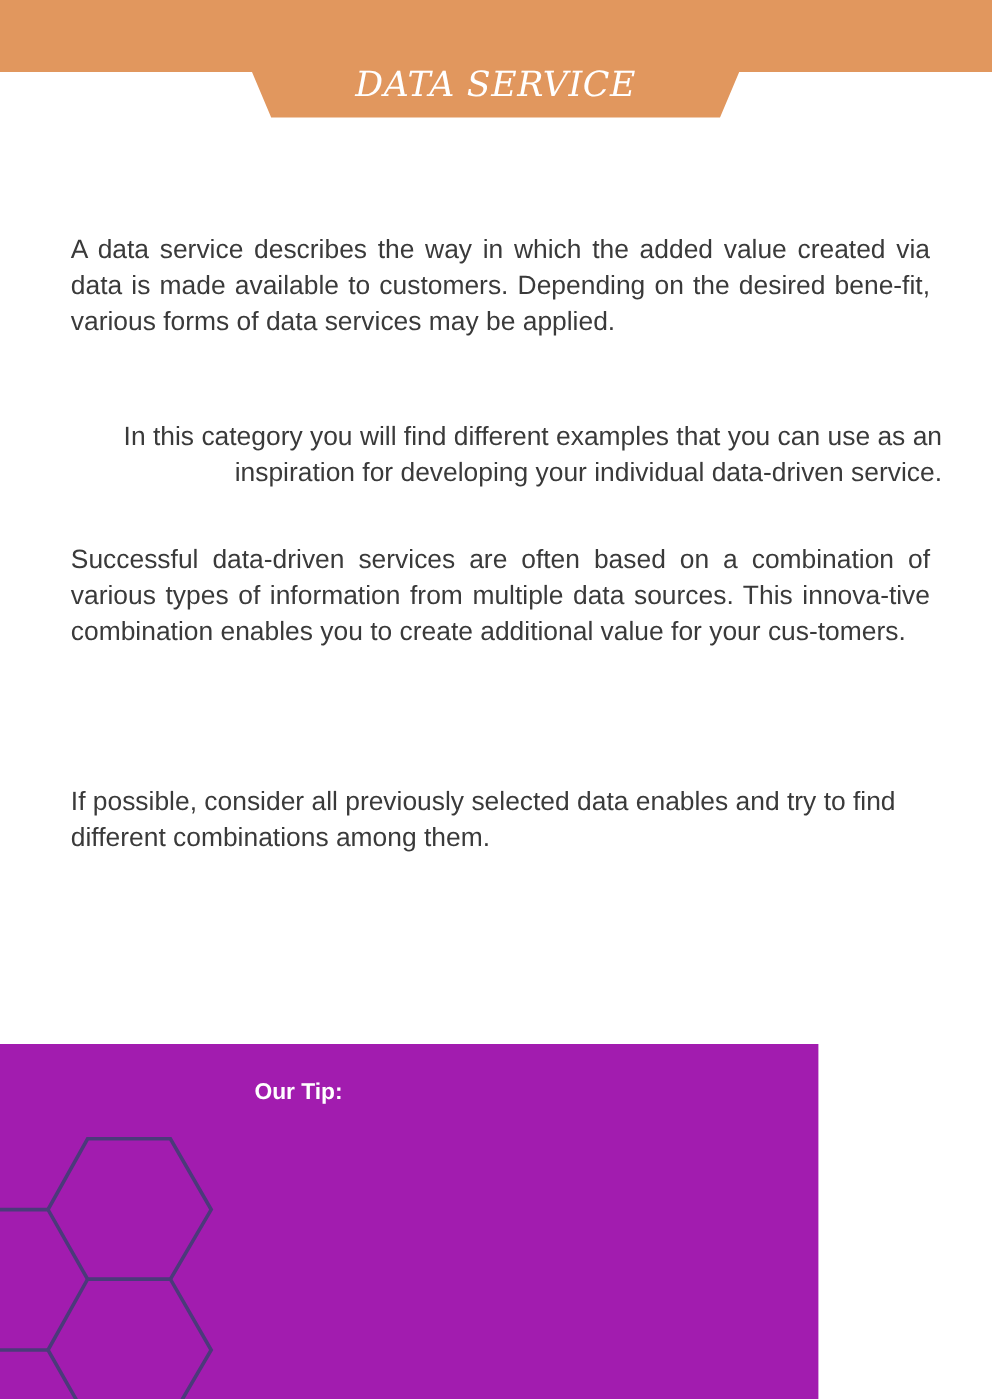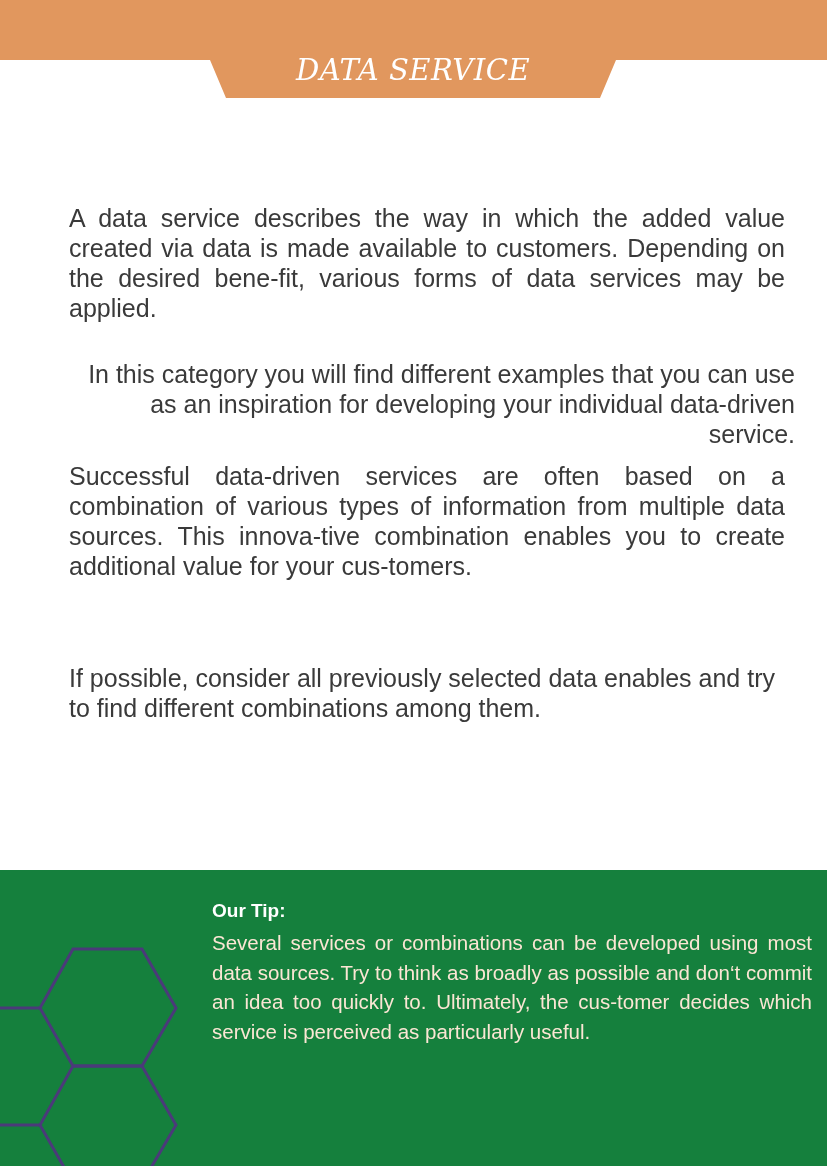--- a/index.html
+++ b/index.html
@@ -11,30 +11,30 @@
   .header-svg { position: absolute; left: 0; top: 0; }
   .page-title {
     position: absolute; left: 226px; width: 374px; top: 52px;
     text-align: center; color: #ffffff;
     font-family: "DejaVu Serif", serif; font-size: 29px; letter-spacing: 0.5px;
     line-height: 36px;
     font-style: italic;
   }
   .para {
     position: absolute; left: 56px; width: 716px;
-    color: #3a3a3a; font-size: 25px; line-height: 30px;
-    text-align: justify; margin: 13px;
+    color: #3a3a3a; font-size: 22px; line-height: 30px;
+    text-align: justify; margin: 3px;
   }
   .p1 { top: 190px; }
   .p2 { top: 346px; left: 52px; width: 730px; text-align: right; }
   .p3 { top: 448px; }
   .p4 { top: 650px; text-align: left; }
   .tip-box {
-    position: absolute; left: 0; top: 870px; width: 827px; height: 296px;
-    background: #15803d;
+    position: absolute; left: 0; top: 870px; width: 682px; height: 296px;
+    background: #a21caf;
   }
   .hex-svg { position: absolute; left: 0; top: 0; }
   .tip-heading {
     position: absolute; left: 212px; top: 28px; margin: 0;
     color: #ffffff; font-weight: bold; font-size: 19px; line-height: 26px;
   }
   .tip-body {
     position: absolute; left: 212px; top: 58px; width: 600px; margin: 0;
     color: #fbe6d4; font-size: 20.5px; line-height: 29.5px; text-align: justify;
   }
@@ -55,14 +55,13 @@
 <div class="tip-box">
   <svg class="hex-svg" width="220" height="296" viewBox="0 0 220 296">
     <g fill="none" stroke="#4B3A7A" stroke-width="3" stroke-linejoin="miter">
       <polygon points="73,79 142,79 176,138 142,196 73,196 40,138"></polygon>
       <polygon points="73,196 142,196 176,255 142,313 73,313 40,255"></polygon>
       <line x1="0" y1="138" x2="40" y2="138"></line>
       <line x1="0" y1="255" x2="40" y2="255"></line>
     </g>
   </svg>
   <h3 class="tip-heading">Our Tip:</h3>
-  <p class="tip-body">Several services or combinations can be developed using most data sources. Try to think as broadly as possible and don‘t commit an idea too quickly to. Ultimately, the cus-tomer decides which service is perceived as particularly useful.</p>
 </div>
 
 </body></html>

